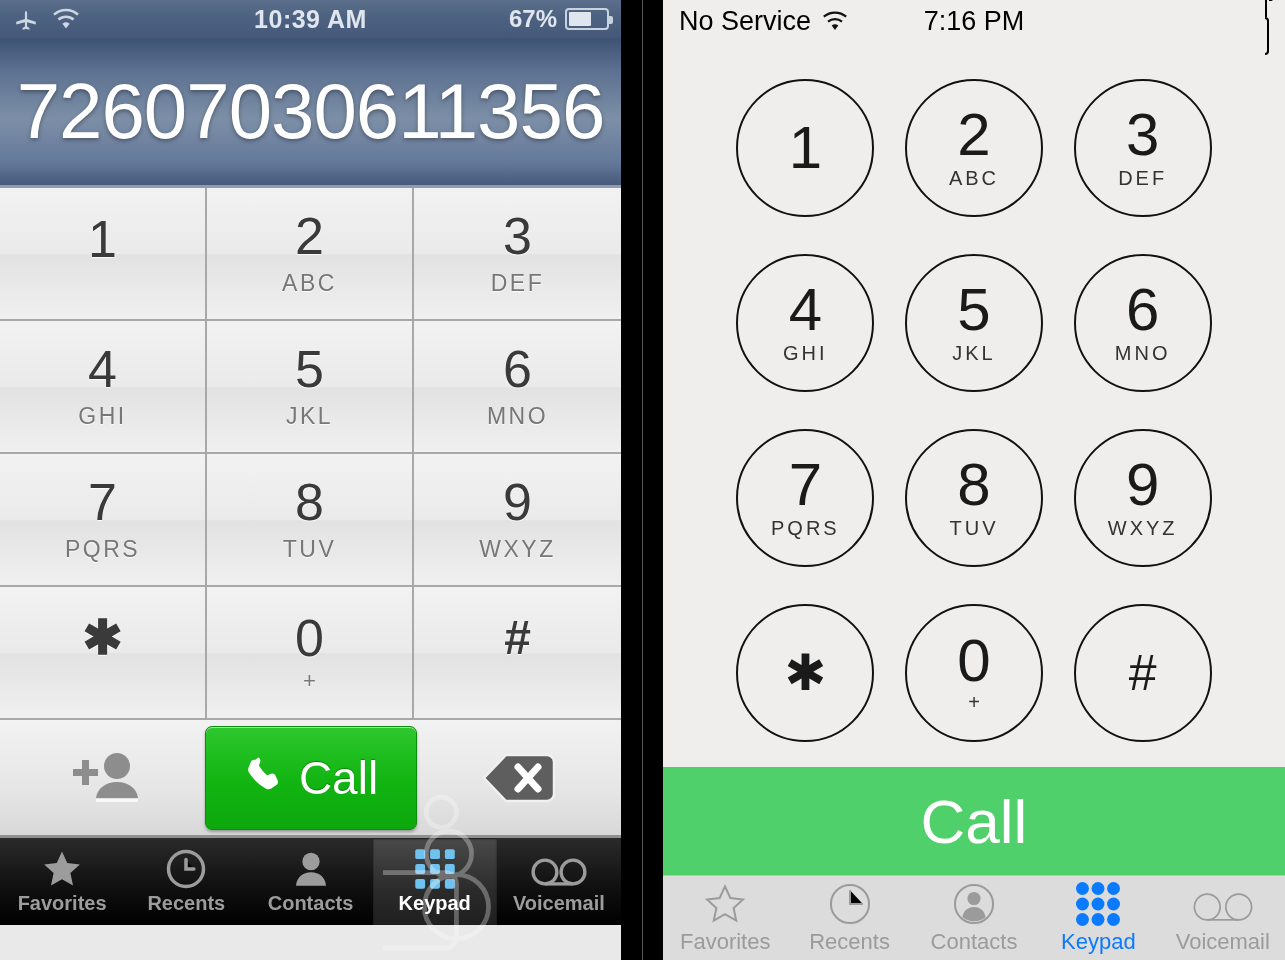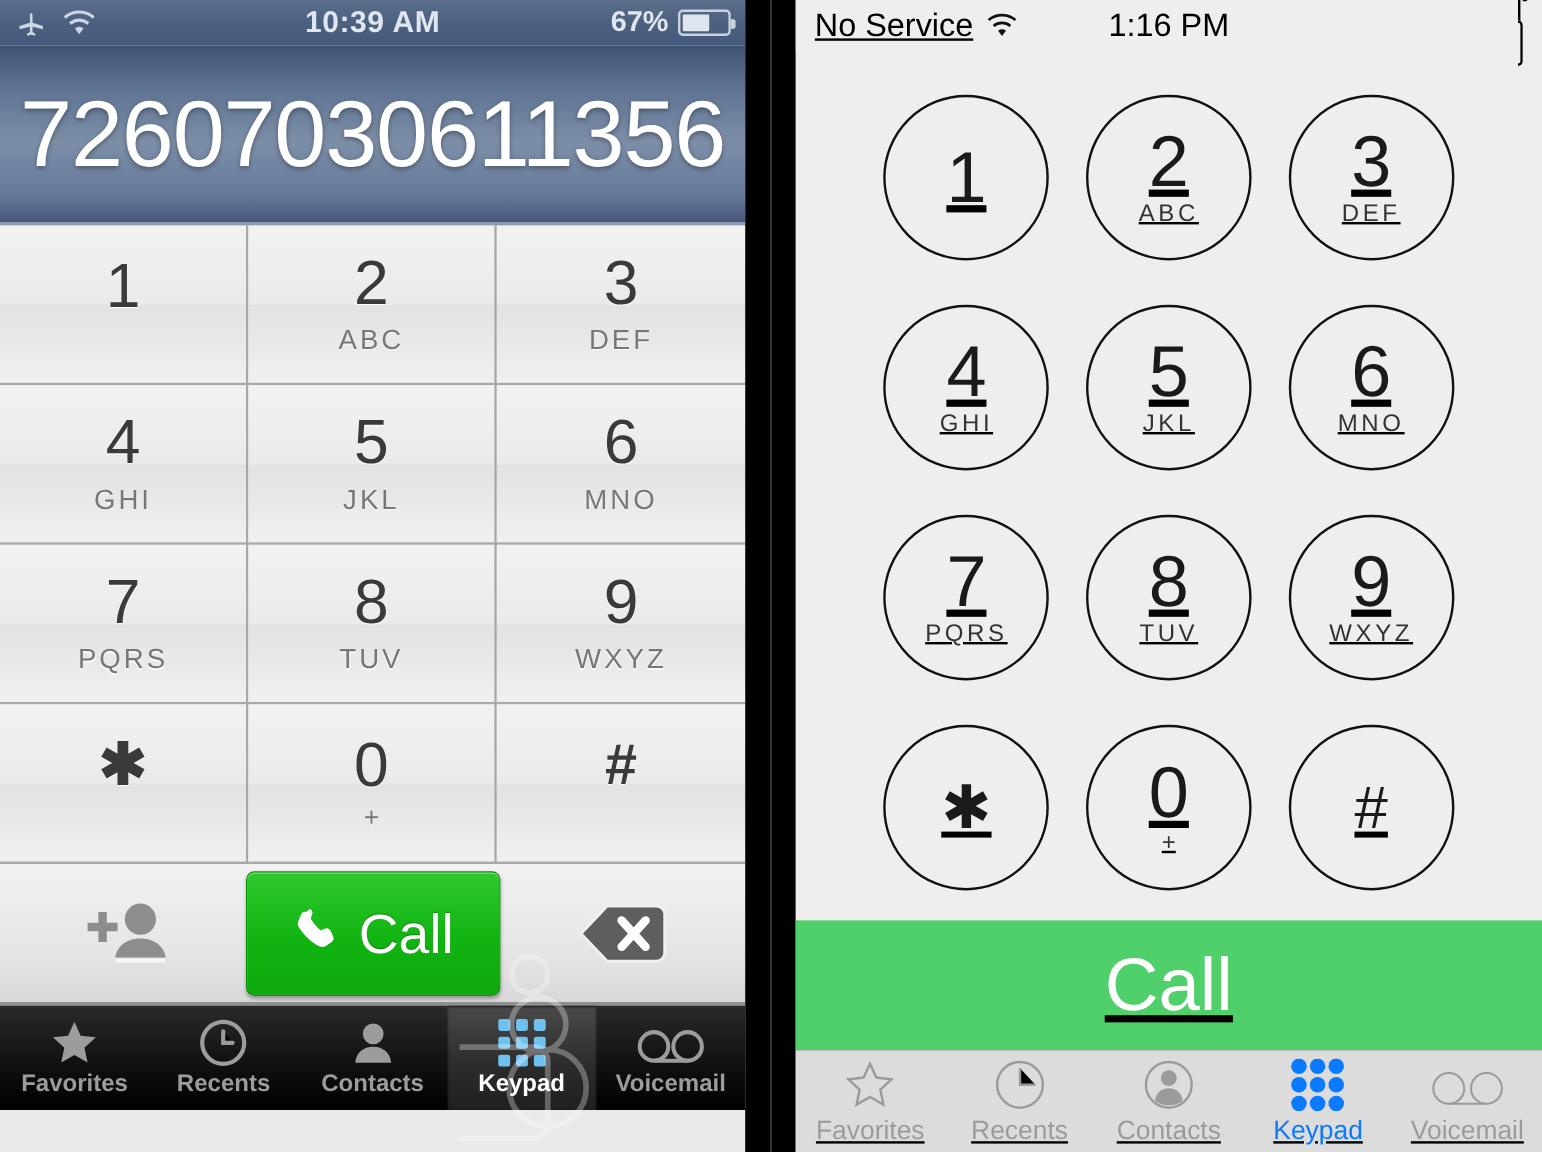--- a/index.html
+++ b/index.html
@@ -136,21 +136,21 @@
     pointer-events: none; opacity: .30;
     z-index: 5;
   }
 
   
   .phone-right {
     position: relative;
     width: 643px; height: 960px;
     background: #efeeec;
     overflow: hidden;
-    display: flex; flex-direction: column; text-decoration: underline;
+    display: flex; flex-direction: column;
   }
   .statusbar-r {
     height: 42px; display: flex; align-items: center;
     padding: 0 16px; color: #000;
     font-size: 27px; position: relative;
     background: #efeeec;
   }
   .sb-r-left { display: flex; align-items: center; gap: 10px; }
   .sb-r-center {
     position: absolute; left: 0; right: 0; text-align: center;
@@ -390,21 +390,21 @@
 
     <div class="statusbar-r">
       <div class="sb-r-left">
         <span>No Service</span>
         <svg width="28" height="22" viewBox="0 0 28 22">
           <path fill="#111" d="M14 20l-3.3-4.4a5.5 5.5 0 016.6 0z"></path>
           <path fill="none" stroke="#111" stroke-width="2.2" d="M7 11.6a11 11 0 0114 0"></path>
           <path fill="none" stroke="#111" stroke-width="2.2" d="M2.8 6.6a17.5 17.5 0 0122.4 0"></path>
         </svg>
       </div>
-      <div class="sb-r-center">1:16 PM</div>
+      <div class="sb-r-center">7:16 PM</div>
       <div class="sb-r-right">
         <span class="batt-r"><i></i></span>
       </div>
     </div>
 
     <div class="keypad-r">
 
     <div class="key-r nolabel">
           <span class="kd">1</span>
         </div>

